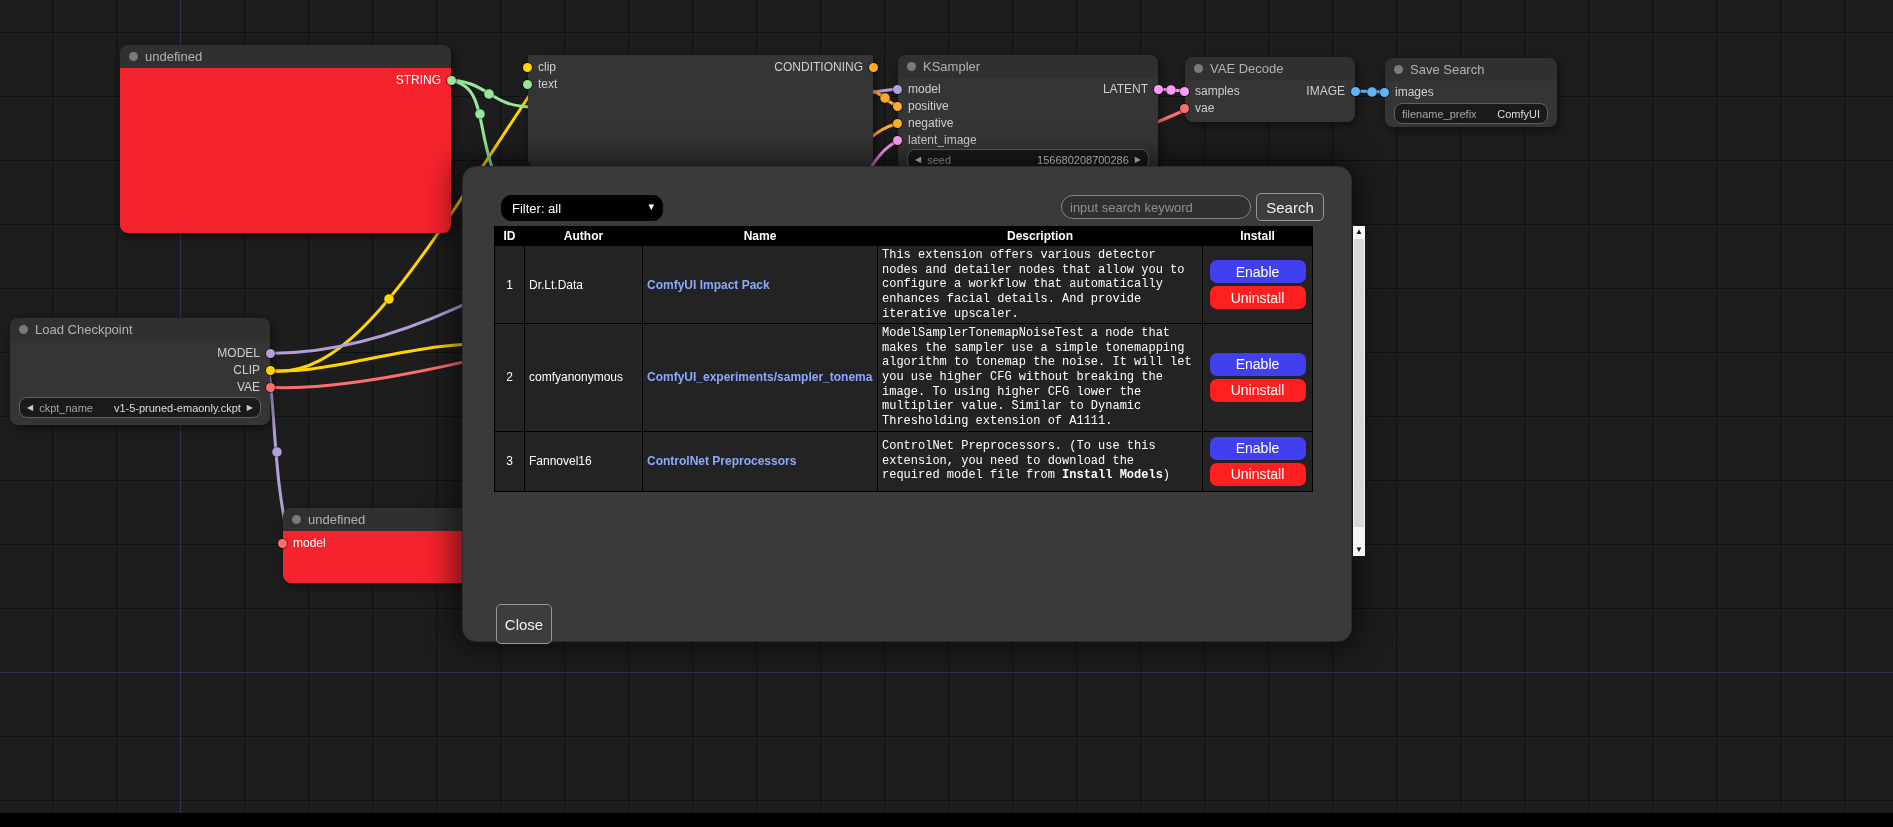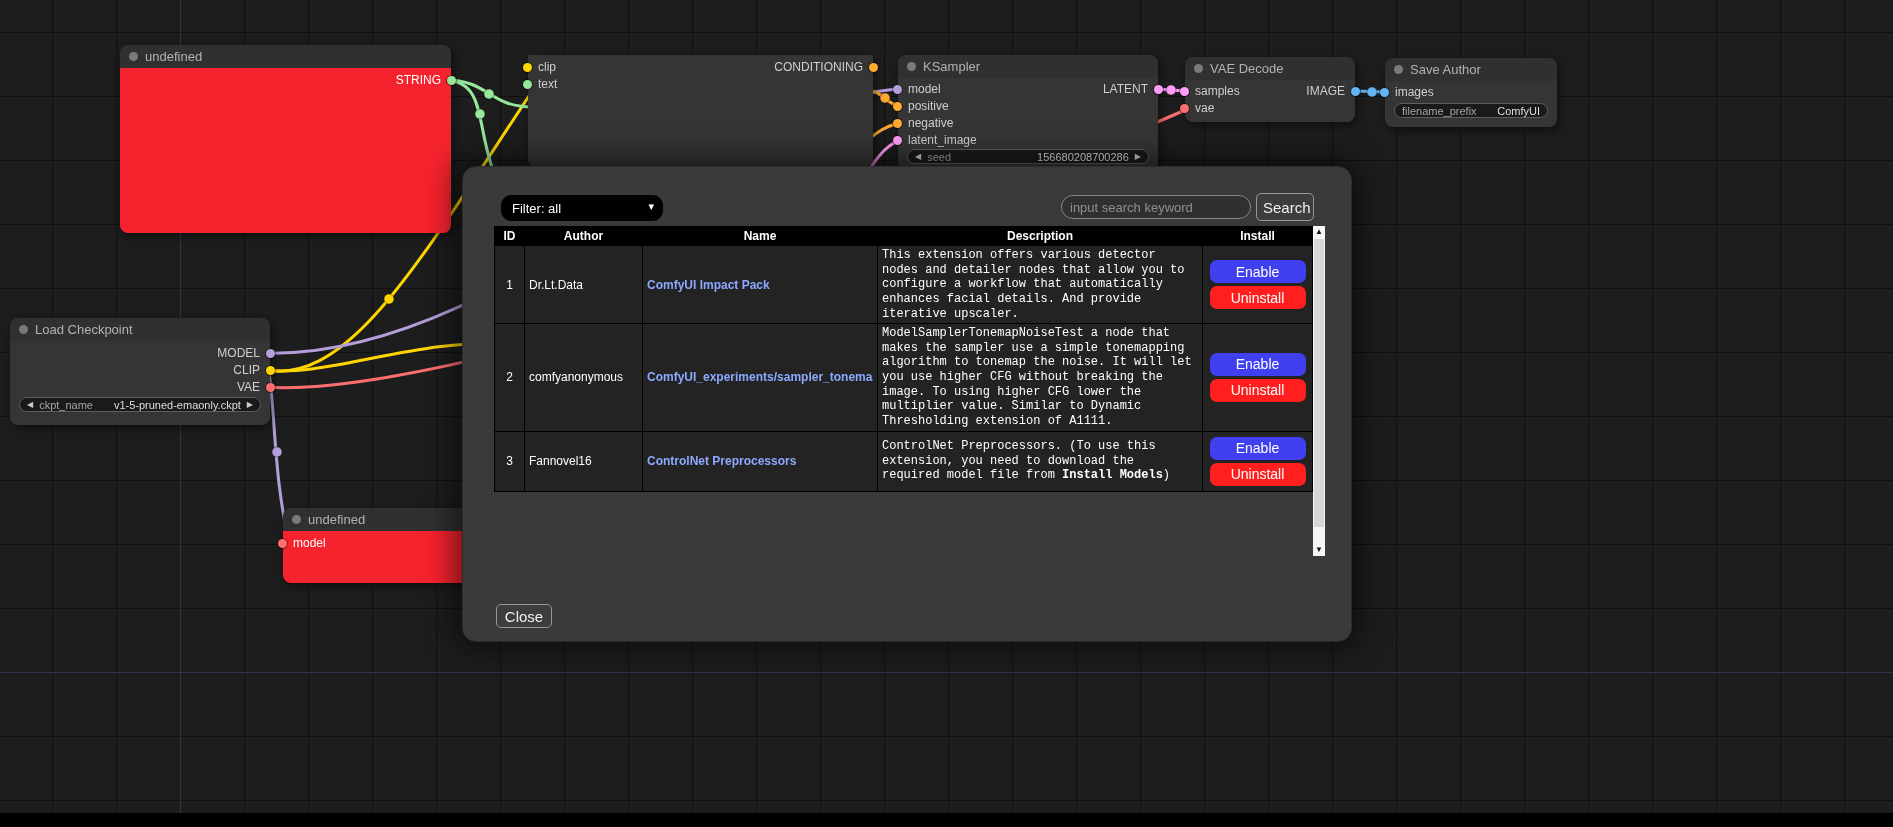--- a/index.html
+++ b/index.html
@@ -42,40 +42,40 @@
     display:flex;align-items:center;gap:7px;padding:0 9px;}
   .node-title{font-size:13px;color:#b2b2b2;white-space:nowrap;overflow:hidden;}
   .collapse-dot{width:9px;height:9px;border-radius:50%;background:#7a7a7a;flex:none;}
   .node-body{position:relative;background:var(--node-bg,#353535);border-radius:0 0 8px 8px;}
   .node-body.error{background:var(--node-error-bg,#f5232d);}
   .slot{position:absolute;height:14px;display:flex;align-items:center;gap:6px;font-size:12px;color:#cfcfcf;}
   .slot.in{left:-5px;}
   .slot.out{right:-5px;flex-direction:row-reverse;}
   .slot .dot{width:9px;height:9px;border-radius:50%;flex:none;box-shadow:0 0 0 1px rgba(0,0,0,.4);}
   .slot .white{color:#fff;}
-  .widget{position:absolute;left:9px;right:9px;height:15px;background:#1a1a1a;border:1px solid #5f5f5f;
+  .widget{position:absolute;left:9px;right:9px;height:21px;background:#1a1a1a;border:1px solid #5f5f5f;
     border-radius:8px;display:flex;align-items:center;padding:0 7px;font-size:11px;color:#c5c5c5;gap:6px;box-sizing:border-box;}
   .widget .arrow{font-size:8px;color:#ccc;flex:none;line-height:1;}
   .widget .w-name{color:#a5a5a5;white-space:nowrap;}
   .widget .w-value{margin-left:auto;color:#dedede;white-space:nowrap;}
 
   .modal{position:absolute;left:462px;top:166px;width:888px;height:474px;background:#3a3a3a;
     border:1px solid #2c2c2c;border-radius:14px;z-index:10;box-shadow:0 0 30px 8px rgba(0,0,0,.55);}
   .select-wrap{position:absolute;left:38px;top:28px;width:162px;height:26px;}
   .select-wrap select{width:100%;height:100%;background:#000;color:#fff;border:1px solid #000;border-radius:10px;
     padding:0 24px 0 10px;font-size:13px;appearance:none;-webkit-appearance:none;font-family:inherit;}
   .select-caret{position:absolute;right:9px;top:6px;color:#fff;font-size:11px;pointer-events:none;line-height:1;}
   .search-input{position:absolute;left:598px;top:28px;width:190px;height:24px;background:#303030;
     border:1px solid #858585;border-radius:12px;color:#ef4444;font-size:13px;padding:0 8px;box-sizing:border-box;font-family:inherit;}
   .search-input::placeholder{color:#8f8f8f;}
   .btn{background:#3d3d3d;border:1px solid #979797;border-radius:5px;color:#f0f0f0;font-size:15px;font-family:inherit;cursor:pointer;}
-  .search-btn{position:absolute;left:793px;top:26px;width:58px;height:28px;}
-  .close-btn{position:absolute;left:33px;top:437px;width:56px;height:24px;}
-
-  .table-zone{position:absolute;left:31px;top:59px;width:830px;height:330px;display:flex;align-items:flex-start;}
+  .search-btn{position:absolute;left:793px;top:26px;width:68px;height:28px;}
+  .close-btn{position:absolute;left:33px;top:437px;width:56px;height:40px;}
+
+  .table-zone{position:absolute;left:31px;top:59px;width:830px;height:330px;display:flex;align-items:flex-start;gap:40px;}
   table.ext{width:818px;border-collapse:collapse;table-layout:fixed;}
   .ext th{background:#000;color:#fff;font-size:12px;font-weight:bold;border:1px solid #000;padding:2px 3px;}
   .ext td{background:#232323;border:1px solid #000;color:#fff;font-size:12px;padding:2px 4px;vertical-align:middle;}
   .c-id{text-align:center;}
   .c-name a{color:var(--name-link,#8ca9ff);font-weight:bold;font-size:12px;text-decoration:none;
     display:block;white-space:nowrap;overflow:hidden;}
   .c-desc{line-height:1.22;font-size:12.2px;font-family:Liberation Mono, monospace;}
   .c-install{text-align:center;}
   .c-install button{display:block;width:96px;margin:3px auto;height:23px;border:none;border-radius:7px;
     color:#fff;font-size:14px;font-family:inherit;cursor:pointer;}
@@ -199,21 +199,21 @@
     <div class="slot out" style="top:4px">
       <span class="dot" style="background:var(--slot-image)"></span>
       <span>IMAGE</span>
     </div>
   </div>
 </div>
 
 <div class="node" style="left:1385px;top:58px;width:172px">
   <div class="node-header">
     <span class="collapse-dot"></span>
-    <span class="node-title">Save Author</span>
+    <span class="node-title">Save Search</span>
   </div>
   <div class="node-body" style="height:46px">
     <div class="slot in" style="top:4px">
       <span class="dot" style="background:var(--slot-image)"></span>
       <span>images</span>
     </div>
     <div class="widget" style="top:22px">
       <span class="w-name">filename_prefix</span>
       <span class="w-value">ComfyUI</span>
     </div>

